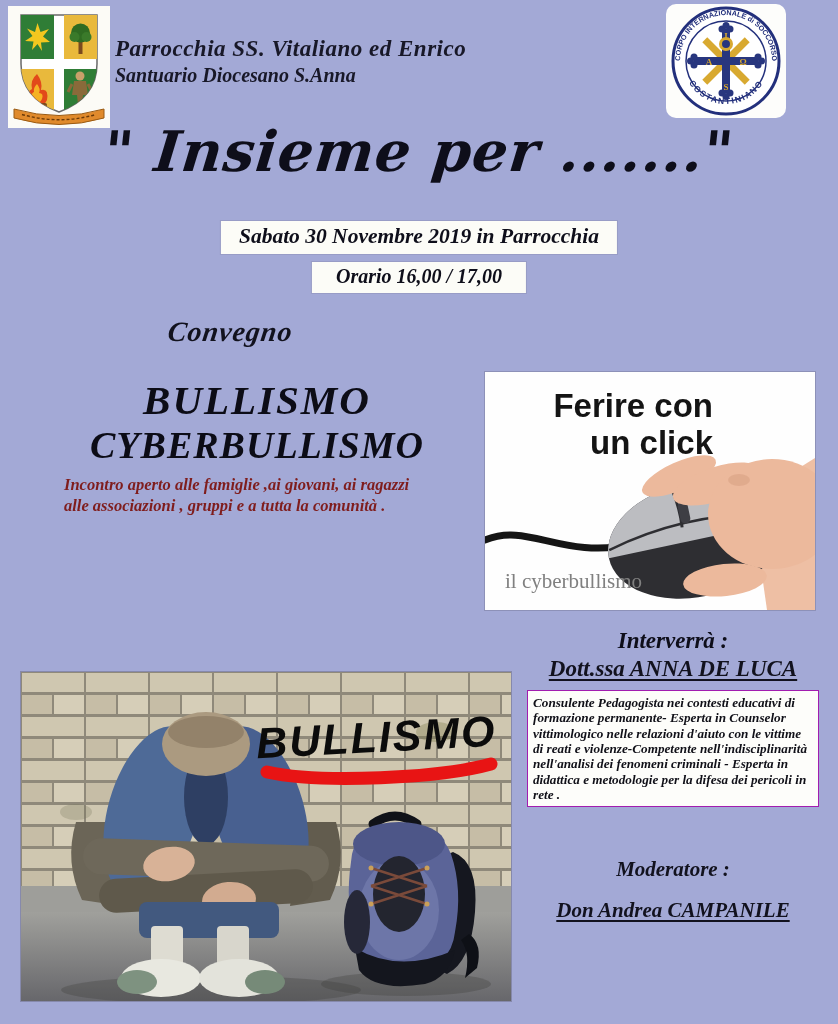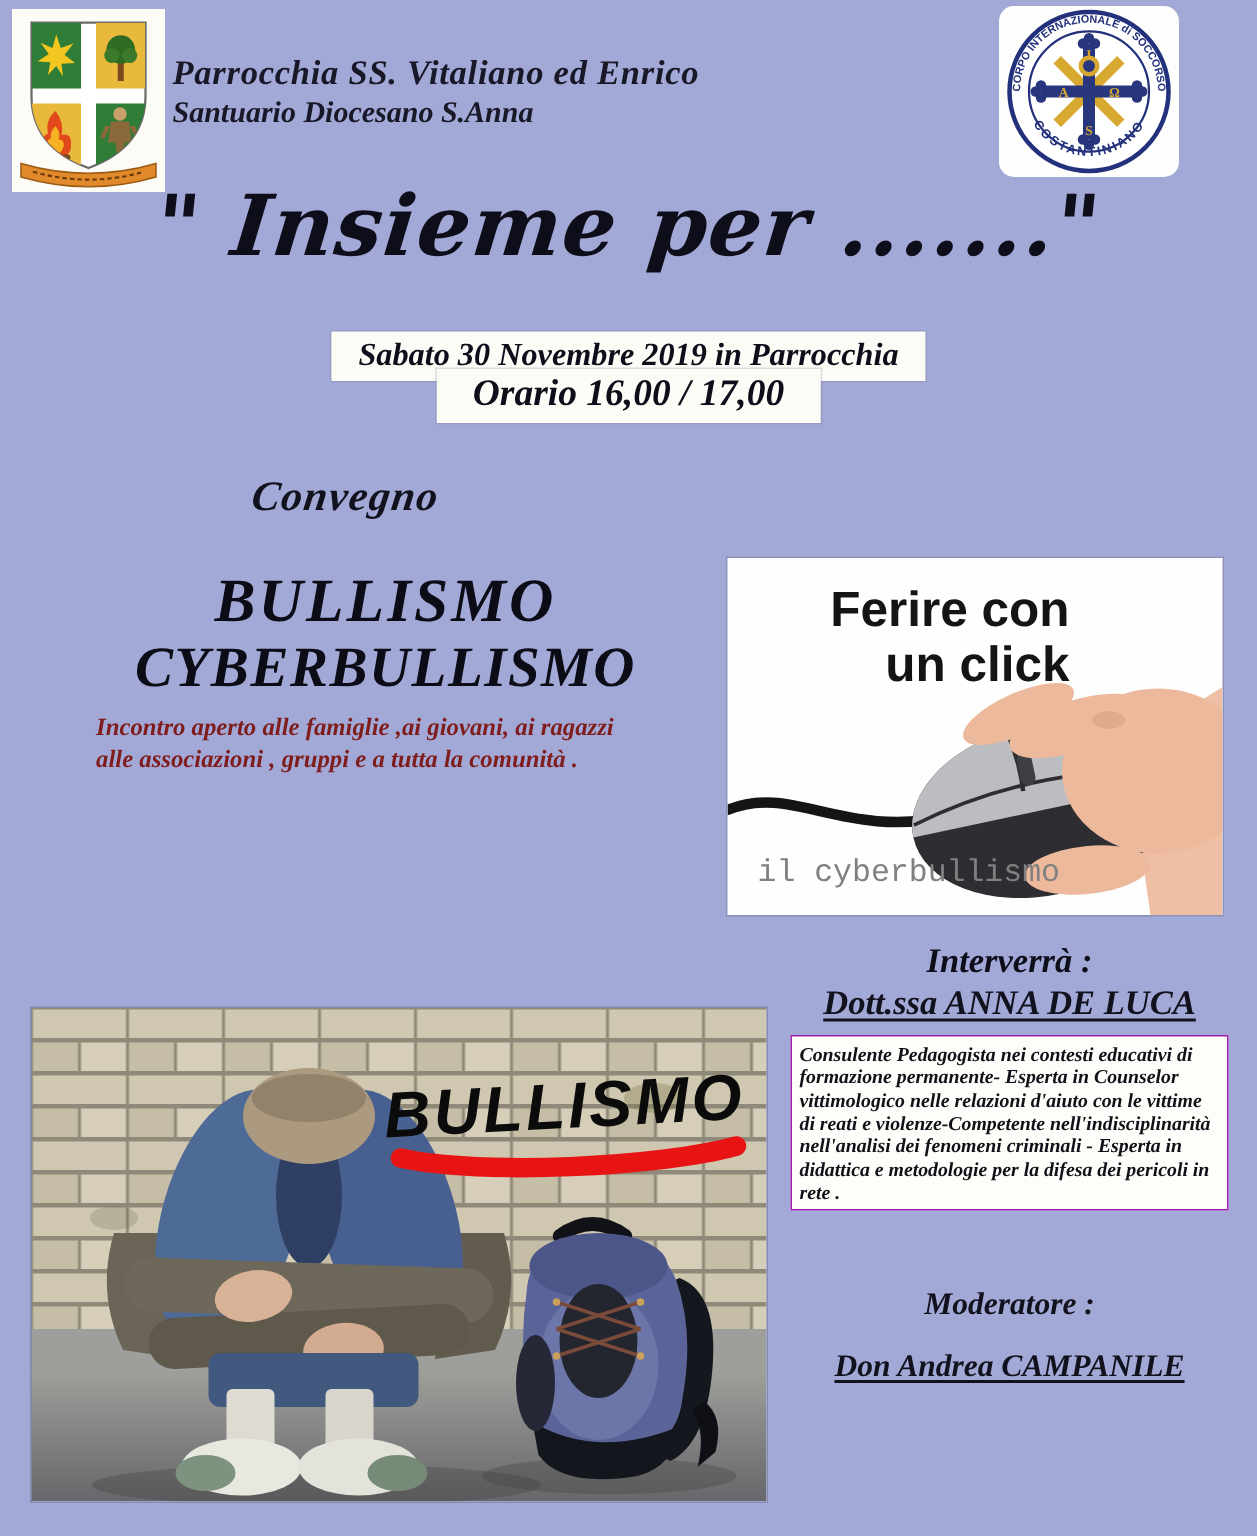--- a/index.html
+++ b/index.html
@@ -24,39 +24,39 @@
     font-size:56px;letter-spacing:1px;transform:skewX(-6deg);color:#0e0e1a;white-space:nowrap;
   }
 
   
   .strip{
     left:50%;transform:translateX(-50%);
     background:#fcfcf7;color:#0e0e1a;font-weight:bold;font-style:italic;
     white-space:nowrap;box-shadow:0 0 0 1px rgba(120,120,150,.25);
   }
   .date-strip{top:221px;font-size:21.5px;padding:3px 18px 5px;}
-  .time-strip{top:246px;font-size:25px;padding:3px 24px 5px;}
+  .time-strip{top:262px;font-size:20px;padding:3px 24px 5px;}
 
   
   .convegno{left:168px;top:316px;font-size:28px;font-weight:bold;font-style:italic;transform:skewX(-8deg);letter-spacing:1px;}
   .topic{left:20px;top:378px;width:474px;text-align:center;font-weight:bold;font-style:italic;line-height:1.12;color:#0c0c16;}
   .topic-line1{font-size:41px;letter-spacing:2px;}
   .topic-line2{font-size:38px;letter-spacing:1px;}
   .audience{left:64px;top:474px;width:396px;font-size:16.5px;font-weight:bold;font-style:italic;line-height:1.3;color:#7f1d1d;}
 
   
   .ferire-box{left:485px;top:372px;width:330px;height:238px;background:#fefefe;overflow:hidden;box-shadow:0 0 0 1px rgba(100,100,130,.35);}
   .ferire-art{position:absolute;left:0;top:0;width:100%;height:100%;}
   .ferire-headline{
     position:absolute;left:8px;top:16px;width:220px;text-align:right;
     font-family:"Liberation Sans",sans-serif;font-weight:bold;font-size:33px;line-height:1.12;color:#141414;
   }
   .ferire-caption{
     position:absolute;left:20px;bottom:16px;
-    font-family:Liberation Mono, monospace;font-size:21px;color:#808080;
+    font-family:Liberation Serif, serif;font-size:21px;color:#808080;
   }
 
   
   .right-col{left:527px;top:628px;width:292px;text-align:center;}
   .speaker-label{font-size:23px;font-weight:bold;font-style:italic;color:#0e0e1a;}
   .speaker-name{font-size:23px;font-weight:bold;font-style:italic;margin-top:2px;
     text-decoration:underline;text-underline-offset:3px;}
   .bio-box{
     margin-top:8px;background:#fdfdfa;border:1px solid #a21caf;
     padding:4px 5px;text-align:left;

